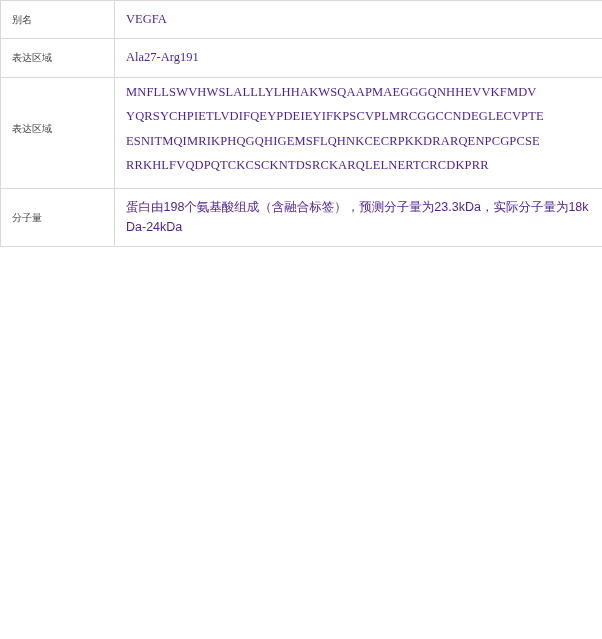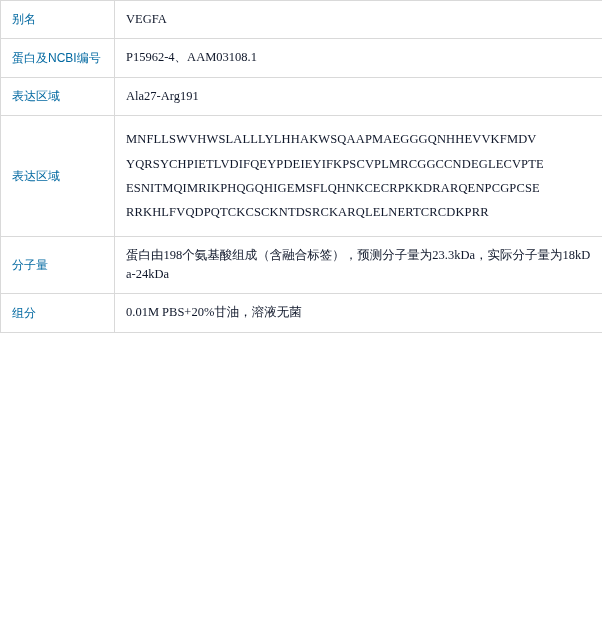--- a/index.html
+++ b/index.html
@@ -24,75 +24,67 @@
   .spec-table td {
     border: 1px solid #d9d9d9;
     padding: 9px 10px 9px 11px;
     vertical-align: middle;
     font-size: 12.5px;
     line-height: 1.55;
     word-break: break-all;
   }
   .spec-table td.label {
     font-family: "Liberation Sans", "DejaVu Sans", sans-serif;
-    font-size: 12px;
-    color: #0369a1;
+    font-size: 10px;
+    color: #404040;
     background: #ffffff;
   }
   .spec-table td.value {
     font-family: "Liberation Serif", "DejaVu Serif", serif;
-    color: #0f172a;
+    color: #4c1d95;
   }
   .spec-table td.value.cjk {
-    font-family: Liberation Serif, serif;
+    font-family: Liberation Sans, sans-serif;
   }
   .seq-line {
     display: block;
     letter-spacing: 0.15px;
     line-height: 1.95;
     font-size: 12.5px;
     word-break: break-all;
   }
   .highlight {
     color: #38a3c4;
   }
-  .row-seq td { padding-top: 11px; padding-bottom: 11px; margin-top: 10px; }
+  .row-seq td { padding-top: 2px; padding-bottom: 11px; margin-top: 10px; }
 </style>
 </head>
 <body>
 
 <table class="spec-table">
   <colgroup>
     <col class="label-col">
     <col class="value-col">
   </colgroup>
   <tbody>
     <tr>
       <td class="label">别名</td>
       <td class="value">VEGFA</td>
-    </tr>
-    <tr>
-      <td class="label">蛋白及NCBI编号</td>
-      <td class="value">P15962-4、AAM03108.1</td>
     </tr>
     <tr>
       <td class="label">表达区域</td>
       <td class="value">Ala27-Arg191</td>
     </tr>
     <tr class="row-seq">
       <td class="label">表达区域</td>
       <td class="value">
         <span class="seq-line">MNFLLSWVHWSLALLLYLHHAKWSQAAPMAEGGGQNHHEVVKFMDV</span>
         <span class="seq-line">YQRSYCHPIETLVDIFQEYPDEIEYIFKPSCVPLMRCGGCCNDEGLECVPTE</span>
         <span class="seq-line">ESNITMQIMRIKPHQGQHIGEMSFLQHNKCECRPKKDRARQENPCGPCSE</span>
         <span class="seq-line">RRKHLFVQDPQTCKCSCKNTDSRCKARQLELNERTCRCDKPRR</span>
       </td>
     </tr>
     <tr>
       <td class="label">分子量</td>
       <td class="value cjk">蛋白由198个氨基酸组成（含融合标签），预测分子量为23.3kDa，实际分子量为18kDa-24kDa</td>
     </tr>
-    <tr>
-      <td class="label">组分</td>
-      <td class="value cjk highlight">0.01M PBS+20%甘油，溶液无菌</td>
-    </tr>
   </tbody>
 </table>
 
 </body></html>

